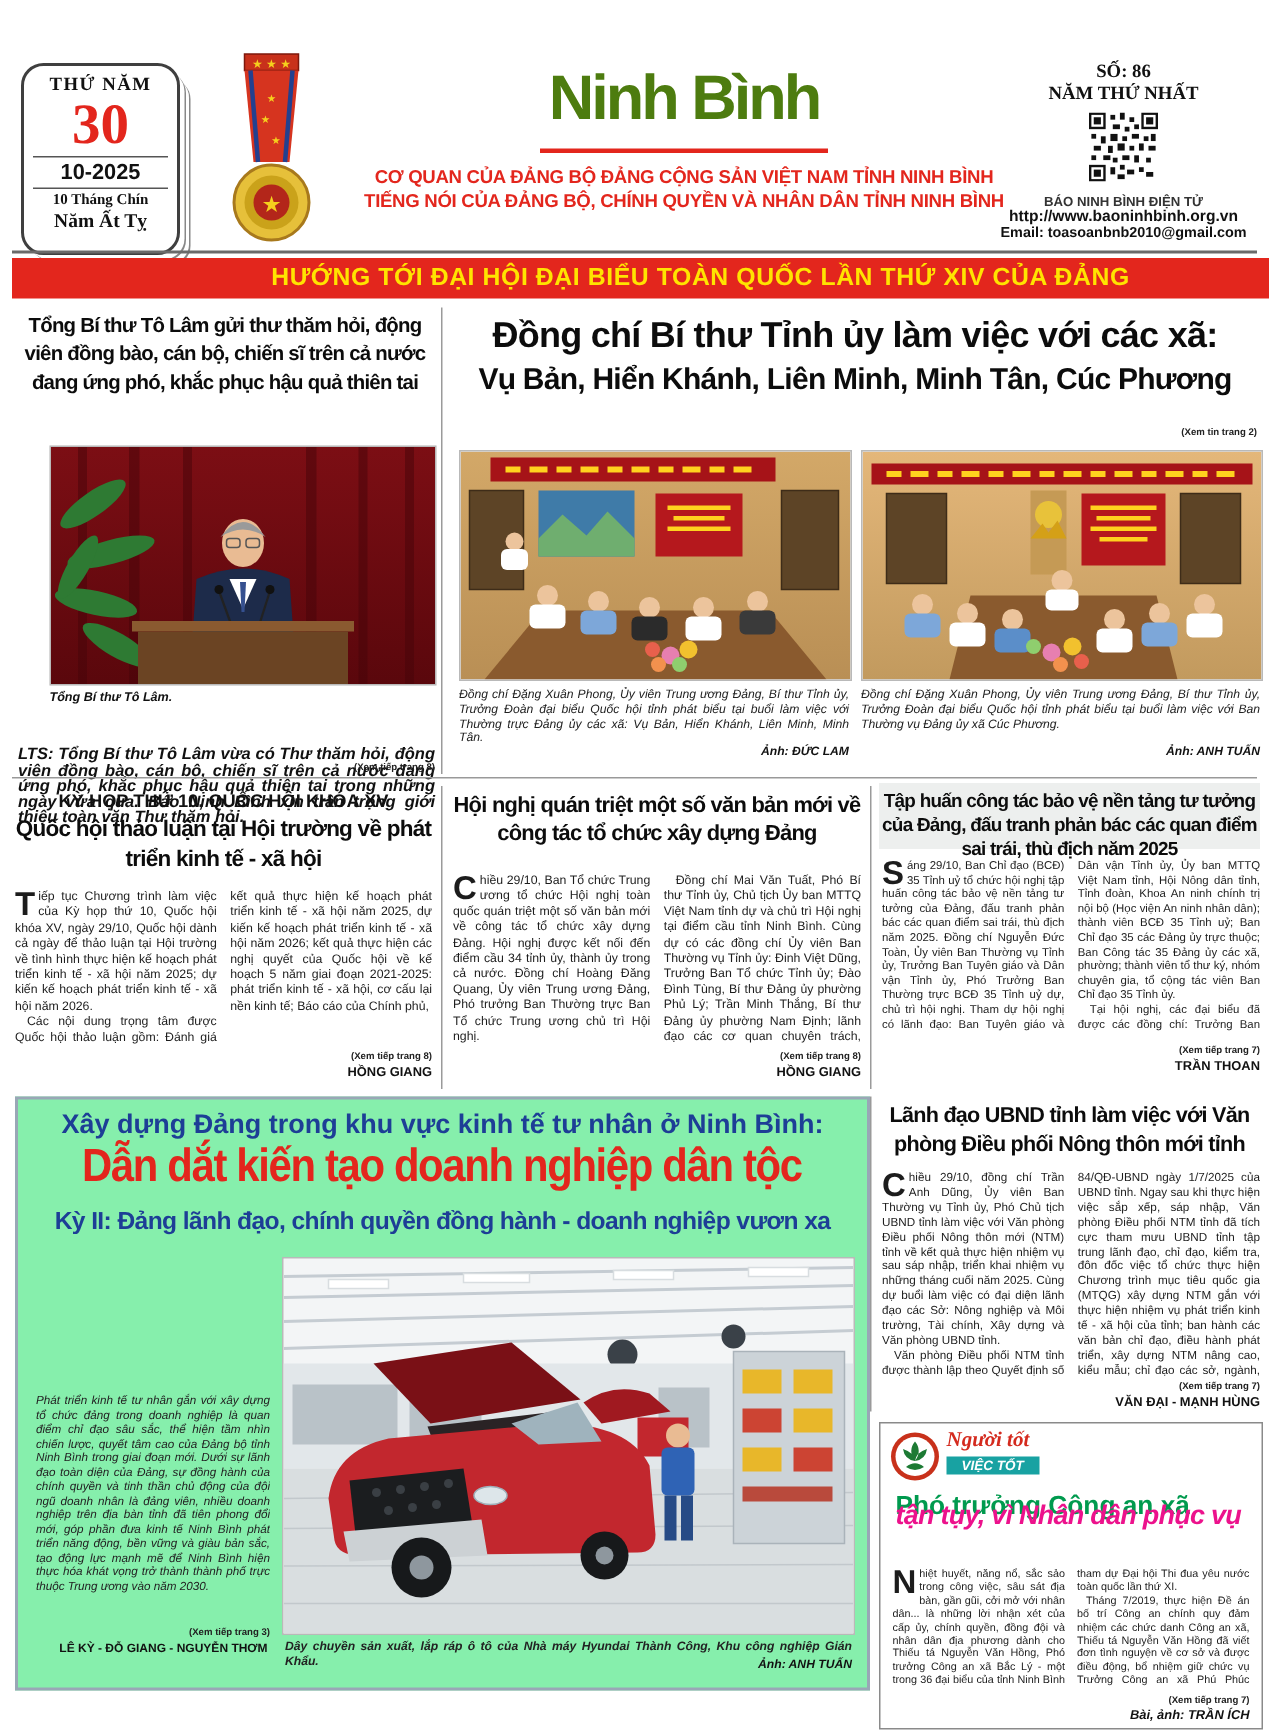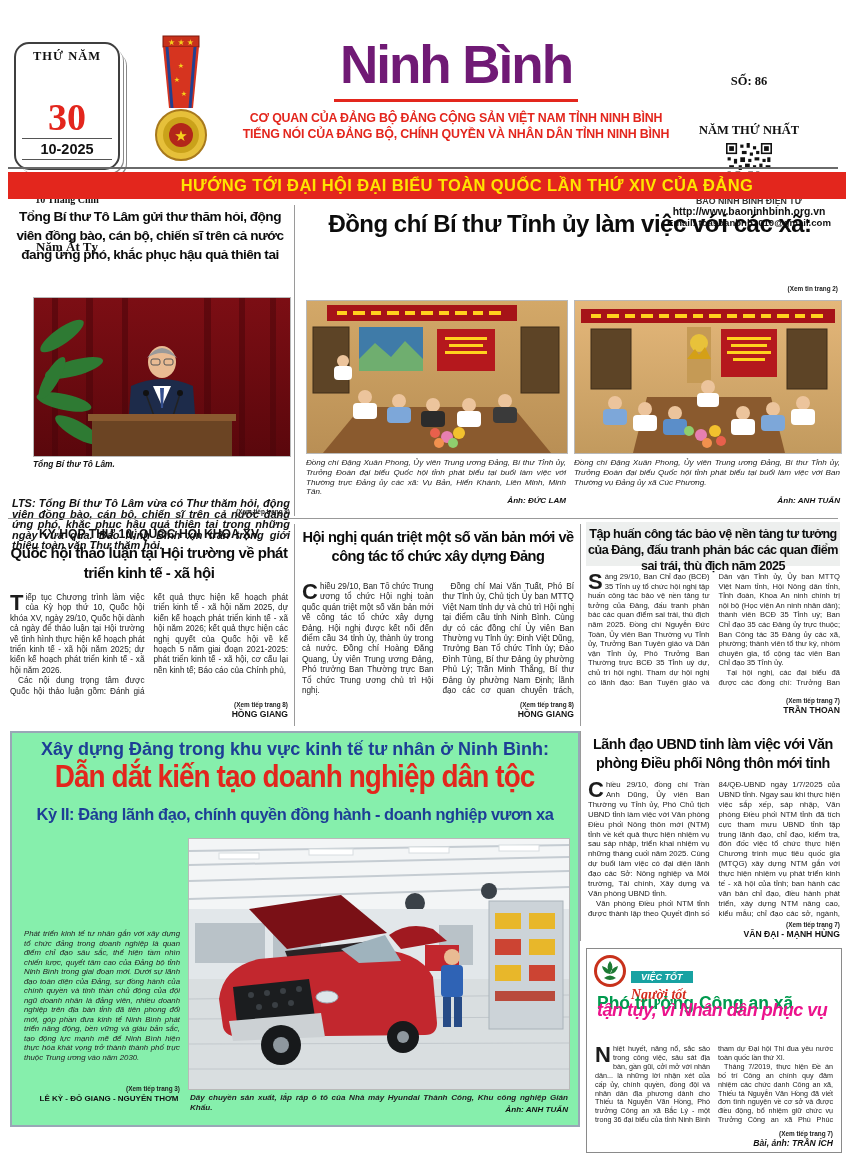--- a/index.html
+++ b/index.html
@@ -1,34 +1,34 @@
 <!DOCTYPE html>
 <html><head>
 <meta charset="utf-8">
 <style>
   html,body{margin:0;padding:0;background:#fff;}
   #page{position:relative;width:846px;height:1157px;background:#fff;overflow:hidden;
         font-family:"Liberation Sans","DejaVu Sans",sans-serif;color:#111;}
   .abs{position:absolute;}
-  .serif{font-family:"Liberation Serif","DejaVu Serif",serif;margin-top:34px;}
+  .serif{font-family:"Liberation Serif","DejaVu Serif",serif;}
   .rule{position:absolute;background:#6a6a6a;}
   .vrule{position:absolute;background:#9a9a9a;width:1px;}
   .center{text-align:center;}
   .hl{font-weight:bold;color:#0c0c0c;text-align:center;letter-spacing:-0.5px;}
   .kicker{font-weight:bold;text-align:center;}
   .body-cols{column-count:2;column-gap:9px;text-align:justify;font-size:8.2px;line-height:10.4px;color:#1c1c1c;overflow:hidden;}
   .body-cols p{margin:0;text-indent:8px;}
   .body-cols p.dc{text-indent:0;}
   p.dc::first-letter{float:left;font-size:22px;line-height:18px;font-weight:bold;padding:1px 2px 0 0;}
   .cont{font-size:6.4px;font-weight:bold;text-align:right;color:#222;}
   .author{font-size:8.6px;font-weight:bold;text-align:right;color:#111;}
   .caption{font-style:italic;font-size:8.1px;line-height:9.8px;text-align:justify;color:#222;}
   .credit{font-style:italic;font-weight:bold;font-size:8.1px;text-align:right;color:#111;}
   .photo{border:1px solid #b9b9b9;overflow:hidden;background:#eee;}
-  .masthead-title{font-size:53px;font-weight:bold;color:#701a75;letter-spacing:-2px;line-height:62px;
+  .masthead-title{font-size:42px;font-weight:bold;color:#4d7c0f;letter-spacing:-2px;line-height:62px;
                   display:inline-block;border-bottom:3px solid #e3261d;padding:0 6px 3px 6px;}
   .tagline{font-weight:bold;color:#e3261d;font-size:12.4px;line-height:15.5px;letter-spacing:-0.2px;text-align:center;}
   .banner{background:#e3261d;color:#ffe400;font-weight:bold;font-size:16.5px;letter-spacing:0.4px;
           display:flex;align-items:center;justify-content:center;}
   .cal{border:2px solid #3f3f3f;background:#fff;text-align:center;
        box-shadow:4px 4px 0 -1px #fff,5px 5px 0 -1px #888,8px 8px 0 -2px #fff,9px 9px 0 -2px #888;}
   .cal .line{border-top:1.5px solid #555;margin:2px 6px;}
   .bigred{font-weight:bold;color:#e3261d;font-size:31px;letter-spacing:-1px;white-space:nowrap;
           display:inline-block;transform:scaleX(0.9);transform-origin:50% 50%;}
   .blue{color:#1d3e96;}
@@ -176,20 +176,21 @@
       <rect x="58" y="123" width="140" height="35" fill="#6b4423"></rect>
     </svg>
   </div>
   <div class="abs" style="left:33px;top:459px;width:256px;font-style:italic;font-weight:bold;font-size:8.4px;">Tổng Bí thư Tô Lâm.</div>
   <div class="abs" style="left:12px;top:470px;width:278px;font-style:italic;font-weight:bold;font-size:11px;line-height:10.6px;text-align:justify;margin-top:28px;">LTS: Tổng Bí thư Tô Lâm vừa có Thư thăm hỏi, động viên đồng bào, cán bộ, chiến sĩ trên cả nước đang ứng phó, khắc phục hậu quả thiên tai trong những ngày vừa qua. Báo Ninh Bình xin trân trọng giới thiệu toàn văn Thư thăm hỏi.</div>
   <div class="abs cont" style="left:12px;top:508px;width:278px;">(Xem tiếp trang 8)</div>
 
   <div class="vrule" style="left:294px;top:205px;height:311px;"></div>
 
   <div class="abs hl" style="left:300px;top:211px;width:540px;font-size:24px;line-height:26px;">Đồng chí Bí thư Tỉnh ủy làm việc với các xã:</div>
+  <div class="abs hl" style="left:300px;top:240px;width:540px;font-size:20px;line-height:26px;">Vụ Bản, Hiển Khánh, Liên Minh, Minh Tân, Cúc Phương</div>
   <div class="abs cont" style="left:300px;top:285px;width:538px;">(Xem tin trang 2)</div>
 
   <div class="abs photo" style="left:306px;top:300px;width:260px;height:152px;">
     <svg width="260" height="152" viewBox="0 0 260 152">
       <defs>
           <linearGradient id="wd1" x1="0" y1="0" x2="0" y2="1">
         <stop offset="0" stop-color="#d3a868"></stop>
             <stop offset="1" stop-color="#b98f55"></stop>
           </linearGradient>
         </defs>

